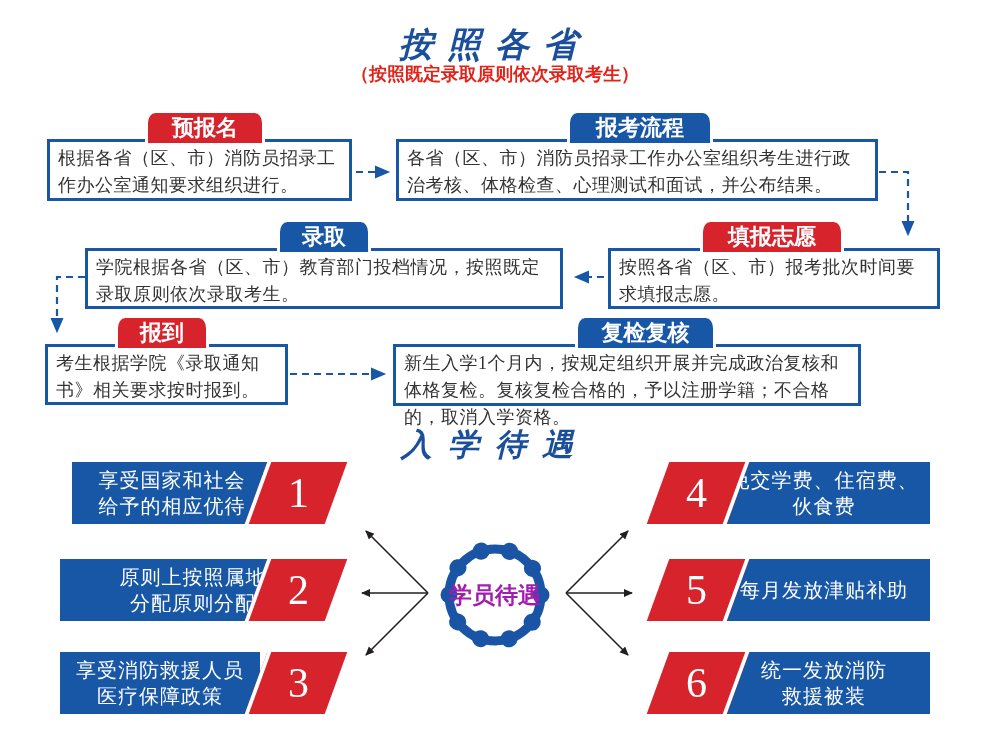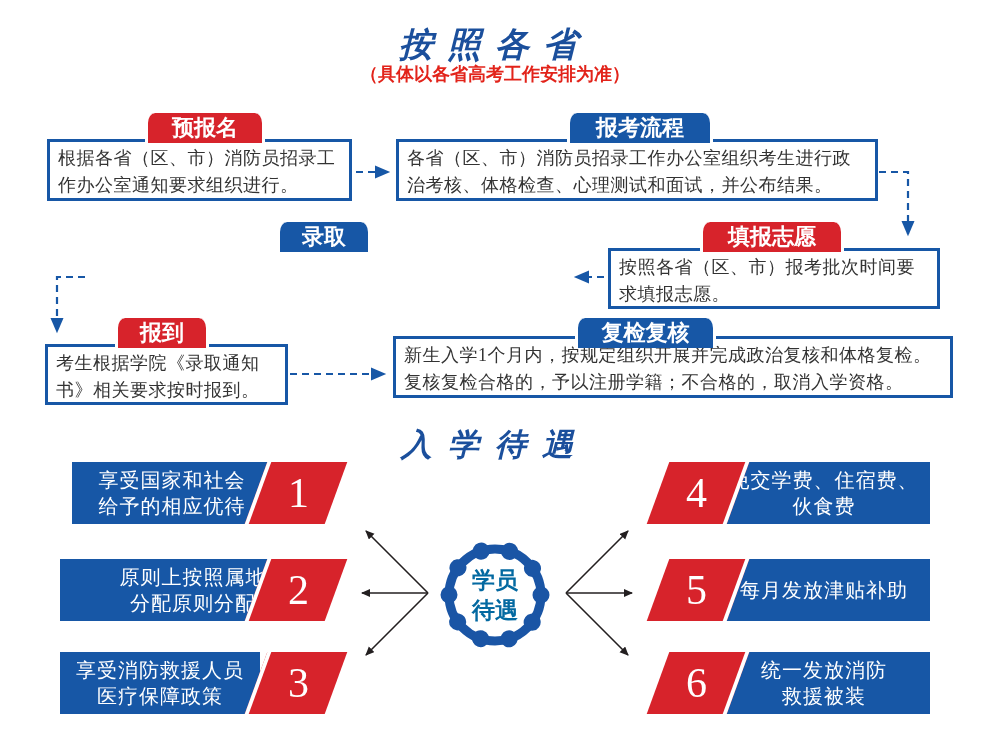--- a/index.html
+++ b/index.html
@@ -31,32 +31,32 @@
     font-size:20px;line-height:26px;letter-spacing:1px;}
   .b-par{position:absolute;top:0;height:62px;background:#d7232b;
     transform:skewX(-20deg);display:flex;align-items:center;justify-content:center;}
   .b-par .num{transform:skewX(20deg);color:#fff;font-size:42px;line-height:62px;
     font-family:"Liberation Serif",serif;}
   .par-left-gap{border-left:4px solid #fff;}
   .par-right-gap{border-right:4px solid #fff;}
 
   .gear-wrap{left:420px;top:520px;width:150px;height:150px;z-index:2;}
   .gear-text{position:absolute;left:0;top:0;width:150px;height:150px;display:flex;
-    flex-direction:column;justify-content:center;align-items:center;color:#0369a1;
+    justify-content:center;align-items:center;color:#a21caf;
     font-family:"Liberation Sans",sans-serif;font-weight:bold;font-size:23px;line-height:30px;}
 
   svg.overlay{position:absolute;left:0;top:0;width:990px;height:731px;z-index:1;pointer-events:none;}
 </style>
 </head>
 <body>
 
 <div id="canvas">
 
   <div class="abs main-title">按照各省</div>
-  <div class="abs sub-title">（具体以各省高考工作安排为准）</div>
+  <div class="abs sub-title">（按照既定录取原则依次录取考生）</div>
 
   <svg class="overlay" viewBox="0 0 990 731">
     <defs>
       <marker id="bh" markerWidth="8" markerHeight="7" refX="6" refY="3" orient="auto">
         <path d="M0,0 L7,3 L0,6 z" fill="#1757a6"></path>
       </marker>
       <marker id="kh" markerWidth="10" markerHeight="9" refX="8" refY="4" orient="auto" markerUnits="userSpaceOnUse">
         <path d="M0,0 L9,4 L0,8 z" fill="#231f20"></path>
       </marker>
     </defs>
@@ -82,26 +82,27 @@
   <div class="abs flow-tab tab-red" style="left:145px;top:113px;width:120px;">预报名</div>
   <div class="abs flow-box" style="left:47px;top:139px;width:305px;height:62px;">根据各省（区、市）消防员招录工作办公室通知要求组织进行。</div>
 
   <div class="abs flow-tab tab-blue" style="left:567px;top:113px;width:146px;">报考流程</div>
   <div class="abs flow-box" style="left:396px;top:139px;width:482px;height:62px;">各省（区、市）消防员招录工作办公室组织考生进行政治考核、体格检查、心理测试和面试，并公布结果。</div>
 
   <div class="abs flow-tab tab-red" style="left:700px;top:222px;width:144px;">填报志愿</div>
   <div class="abs flow-box" style="left:608px;top:248px;width:332px;height:61px;">按照各省（区、市）报考批次时间要求填报志愿。</div>
 
   <div class="abs flow-tab tab-blue" style="left:277px;top:222px;width:94px;">录取</div>
+  <div class="abs flow-box" style="left:85px;top:248px;width:478px;height:61px;">学院根据各省（区、市）教育部门投档情况，按照既定录取原则依次录取考生。</div>
 
   <div class="abs flow-tab tab-red" style="left:115px;top:318px;width:94px;">报到</div>
   <div class="abs flow-box" style="left:45px;top:344px;width:243px;height:61px;">考生根据学院《录取通知书》相关要求按时报到。</div>
 
   <div class="abs flow-tab tab-blue" style="left:575px;top:318px;width:141px;">复检复核</div>
-  <div class="abs flow-box" style="left:393px;top:336px;width:560px;height:62px;">新生入学1个月内，按规定组织开展并完成政治复核和体格复检。复核复检合格的，予以注册学籍；不合格的，取消入学资格。</div>
+  <div class="abs flow-box" style="left:393px;top:344px;width:468px;height:62px;">新生入学1个月内，按规定组织开展并完成政治复核和体格复检。复核复检合格的，予以注册学籍；不合格的，取消入学资格。</div>
 
   <div class="abs section-title">入学待遇</div>
 
   <div class="abs benefit" style="left:60px;top:462px;">
     <div class="b-rect" style="left:0;width:200px;margin-left:12px;">
       <span>享受国家和社会</span>
       <span>给予的相应优待</span>
     </div>
     <div class="b-par par-left-gap" style="left:196px;width:76px;">
       <span class="num">1</span>

